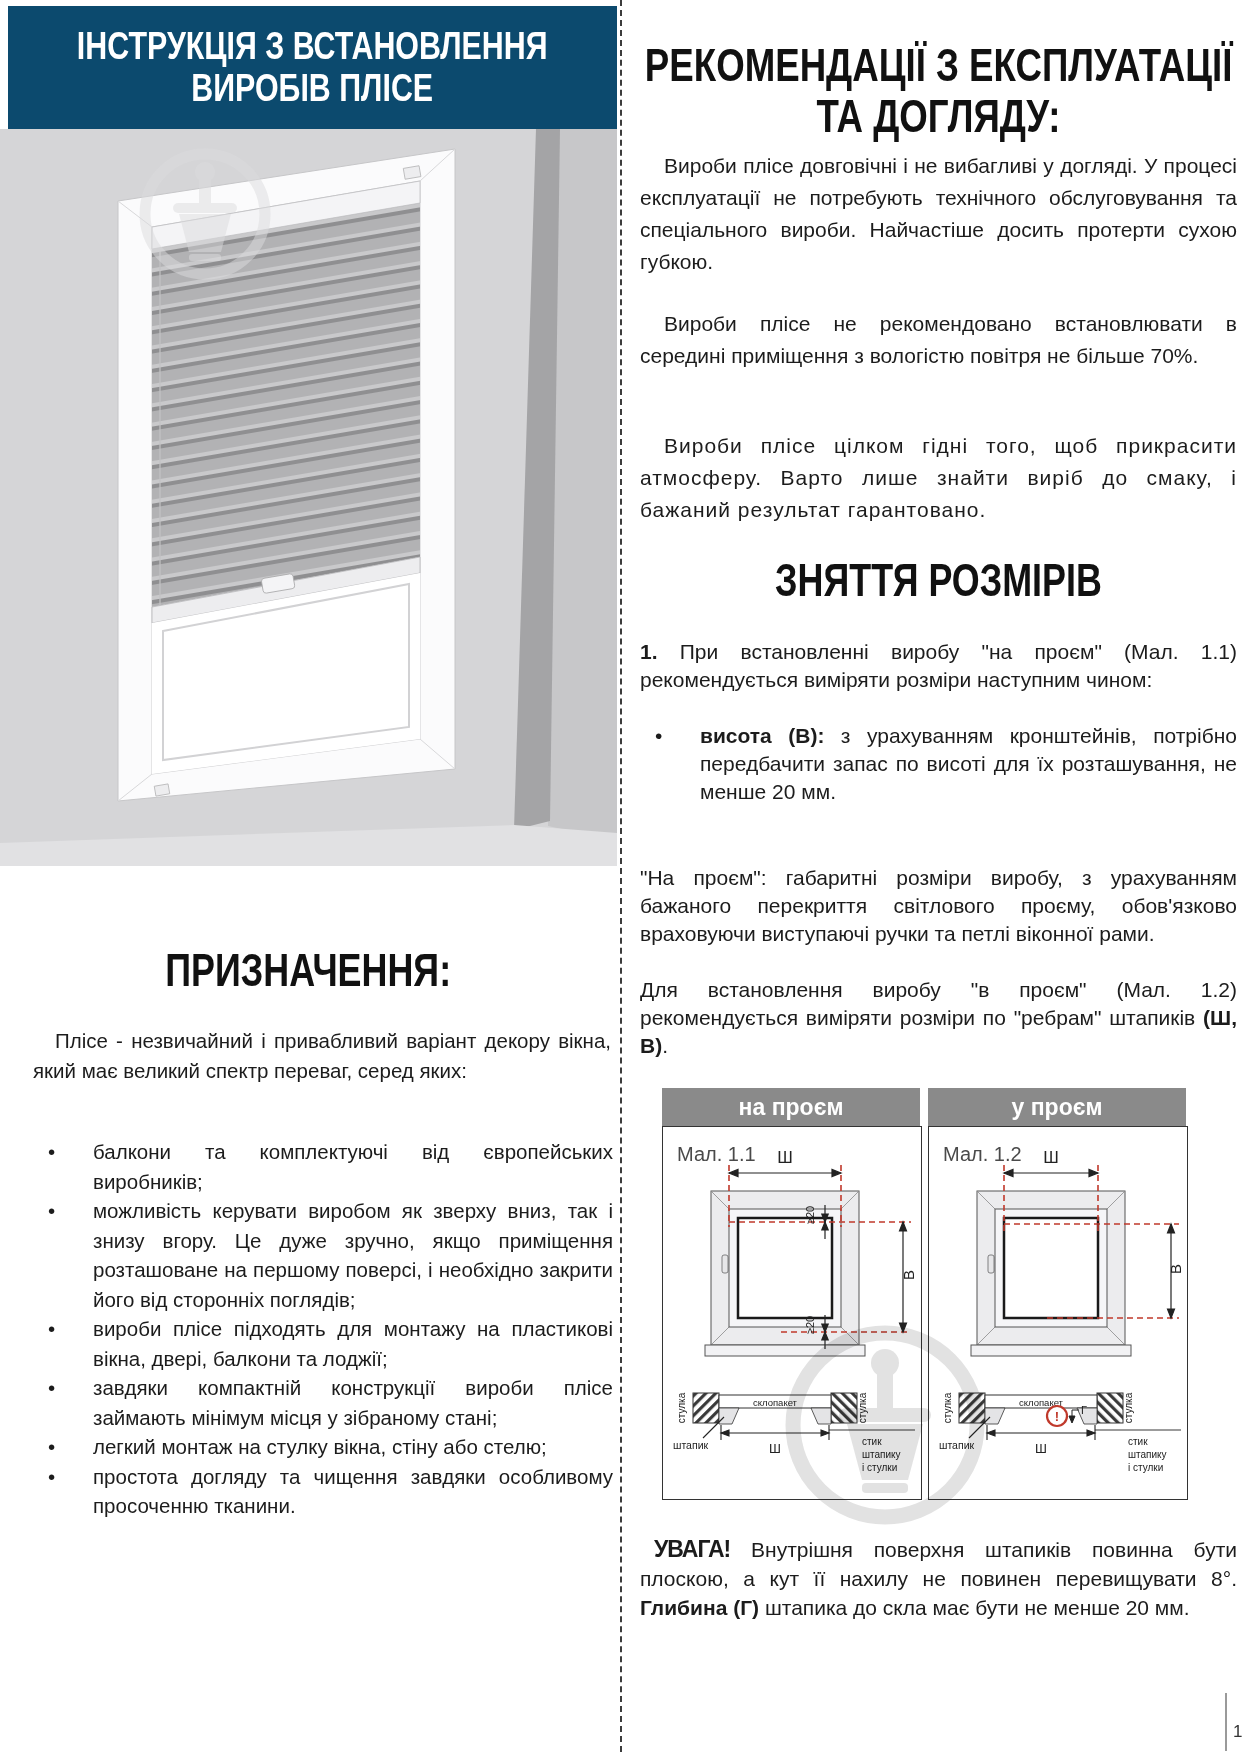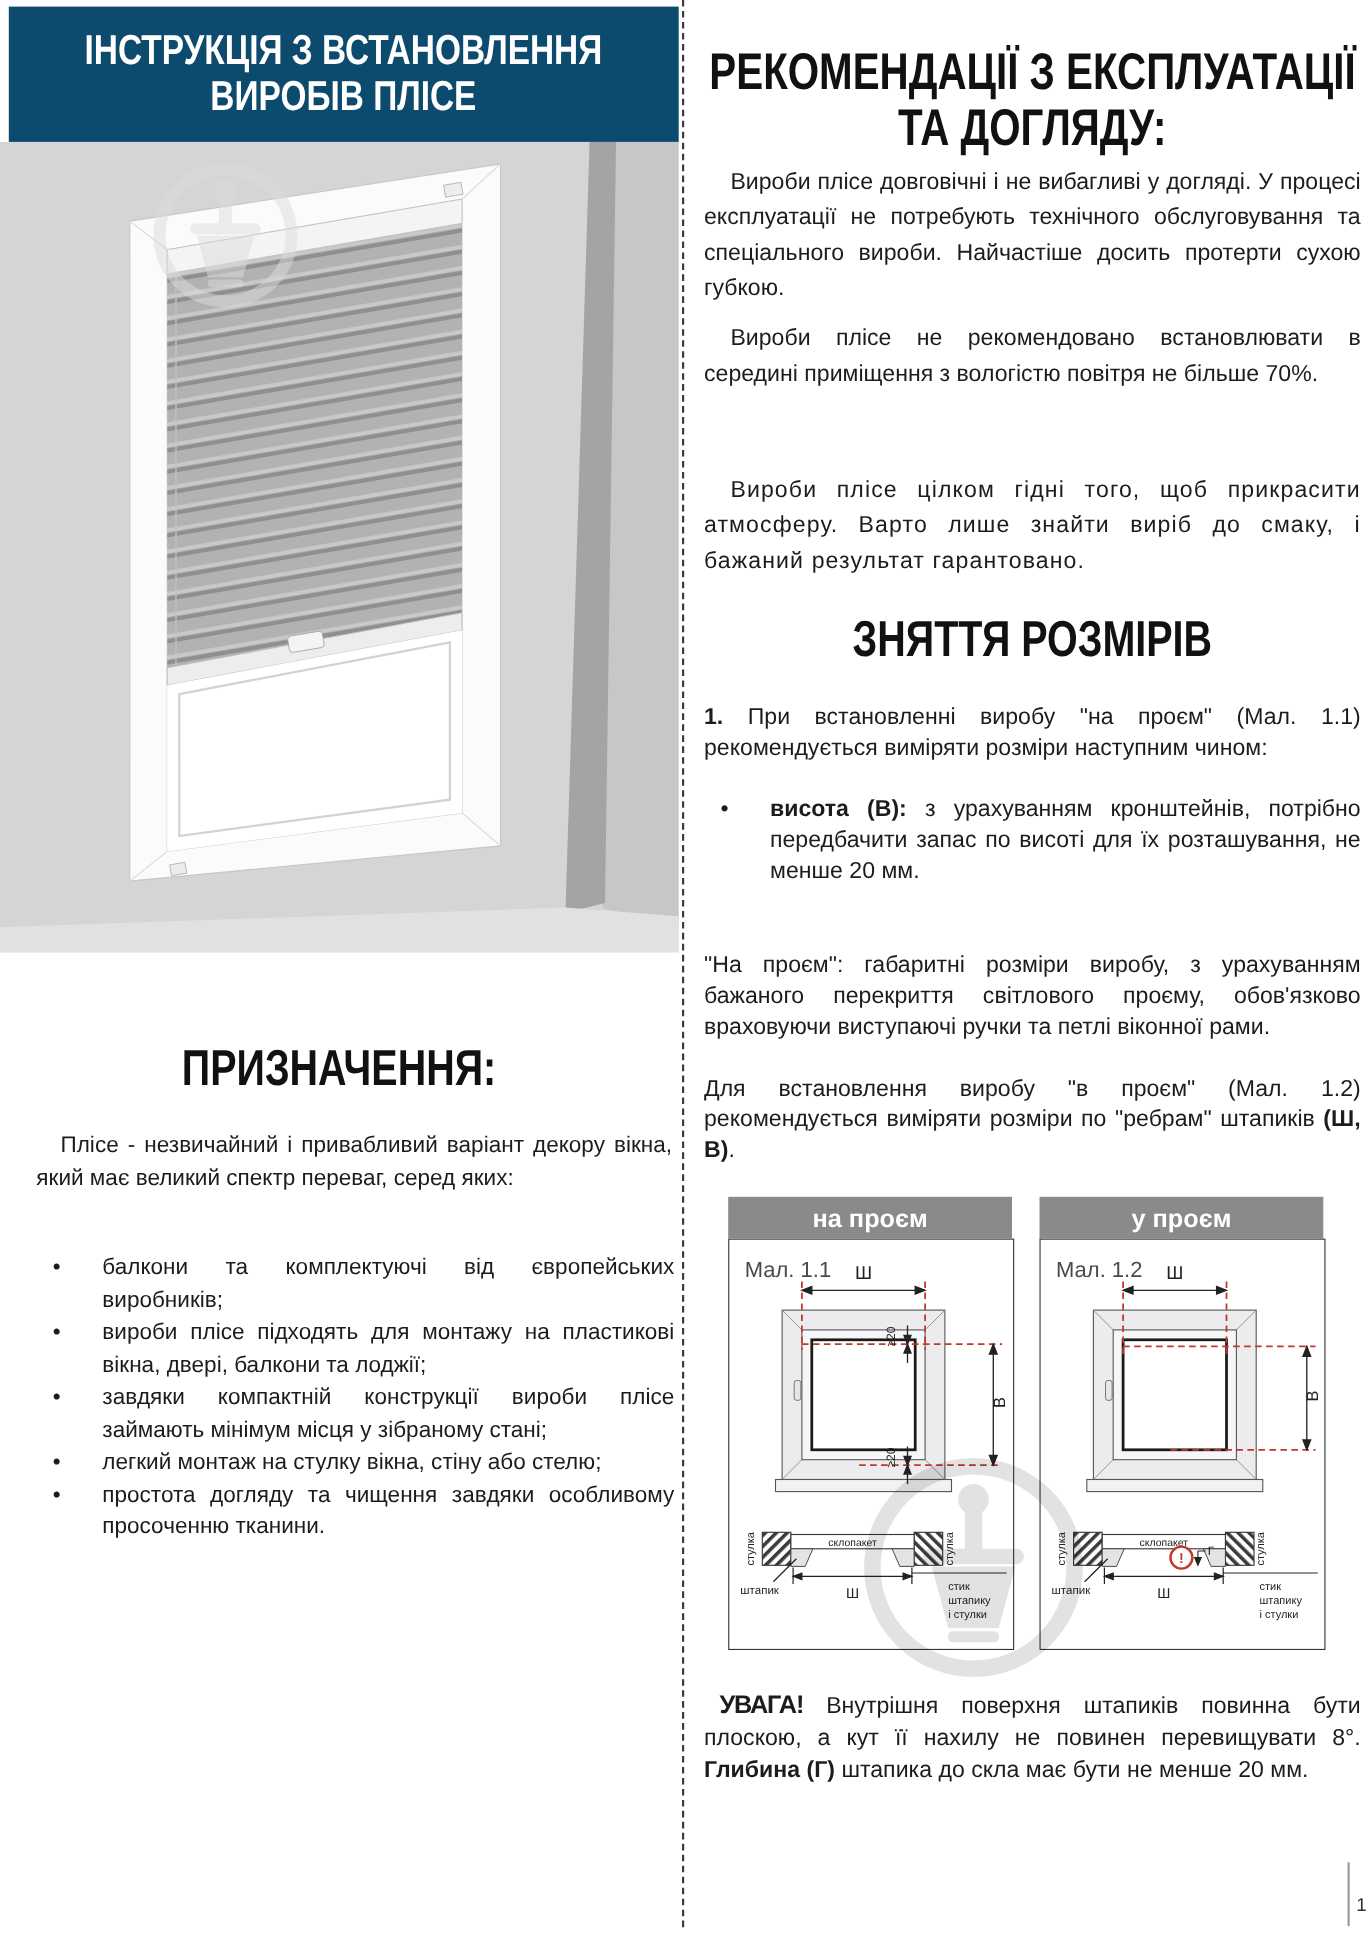--- a/index.html
+++ b/index.html
@@ -35,21 +35,21 @@
   ul.doc li{position:relative;padding-left:60px;text-align:justify;}
   ul.doc li::before{content:"\2022";position:absolute;left:15px;top:0;}
   #mlist{left:640px;top:722px;width:597px;font-size:21px;line-height:28px;}
   #plist{left:33px;top:1137px;width:580px;font-size:20.5px;line-height:29.5px;}
   #purpose-intro{left:33px;top:1026px;width:578px;font-size:20.5px;line-height:30px;
     text-align:justify;text-indent:22px;}
   
   #attention{left:640px;top:1535px;width:597px;font-size:21px;line-height:29px;text-align:justify;text-indent:14px;}
   .attn-label{font-weight:700;font-size:23px;letter-spacing:-1px;}
   
-  #diagrams{left:662px;top:1088px;display:flex;gap:25px;}
+  #diagrams{left:662px;top:1088px;display:flex;gap:8px;}
   .panel{width:258px;}
   .panel-h{height:38px;background:#8a8a8a;color:#fff;font-weight:700;font-size:23px;
     display:flex;align-items:center;justify-content:center;}
   .figsvg{display:block;background:#fff;}
   .svgt{font-family:"Liberation Sans",sans-serif;fill:#222;}
   .figlabel{font-size:20px;fill:#4a4a4a;}
   
   #wm2{left:780px;top:1320px;mix-blend-mode:multiply;pointer-events:none;}
   
   #pn-line{left:1225px;top:1693px;width:0;height:58px;border-left:2px solid #9a9a9a;}
@@ -107,33 +107,34 @@
 </svg>
 
 <div class="abs ch" id="purpose-h">
   <span>ПРИЗНАЧЕННЯ:</span>
 </div>
 
 <div class="abs" id="purpose-intro">Плісе - незвичайний і привабливий варіант декору вікна, який має великий спектр переваг, серед яких:</div>
 
 <ul class="abs doc" id="plist">
   <li>балкони та комплектуючі від європейських виробників;</li>
+  <li>можливість керувати виробом як зверху вниз, так і знизу вгору. Це дуже зручно, якщо приміщення розташоване на першому поверсі, і необхідно закрити його від сторонніх поглядів;</li>
   <li>вироби плісе підходять для монтажу на пластикові вікна, двері, балкони та лоджії;</li>
   <li>завдяки компактній конструкції вироби плісе займають мінімум місця у зібраному стані;</li>
   <li>легкий монтаж на стулку вікна, стіну або стелю;</li>
   <li>простота догляду та чищення завдяки особливому просоченню тканини.</li>
 </ul>
 
 <div class="abs ch" id="care-h">
   <span>РЕКОМЕНДАЦІЇ З ЕКСПЛУАТАЦІЇ</span>
   <span>ТА ДОГЛЯДУ:</span>
 </div>
 
 <div class="abs rp indent" style="top:150px;">Вироби плісе довговічні і не вибагливі у догляді. У процесі експлуатації не потребують технічного обслуговування та спеціального вироби. Найчастіше досить протерти сухою губкою.</div>
-<div class="abs rp indent" style="top:292px;">Вироби плісе не рекомендовано встановлювати в середині приміщення з вологістю повітря не більше 70%.</div>
+<div class="abs rp indent" style="top:308px;">Вироби плісе не рекомендовано встановлювати в середині приміщення з вологістю повітря не більше 70%.</div>
 <div class="abs rp indent ital" style="top:430px;">Вироби плісе цілком гідні того, щоб прикрасити атмосферу. Варто лише знайти виріб до смаку, і бажаний результат гарантовано.</div>
 
 <div class="abs ch" id="sizes-h">
   <span>ЗНЯТТЯ РОЗМІРІВ</span>
 </div>
 
 <div class="abs rp tight" style="top:638px;">
   <b class="inb">1.</b><span> При встановленні виробу "на проєм" (Мал. 1.1) рекомендується виміряти розміри наступним чином:</span>
 </div>
 

